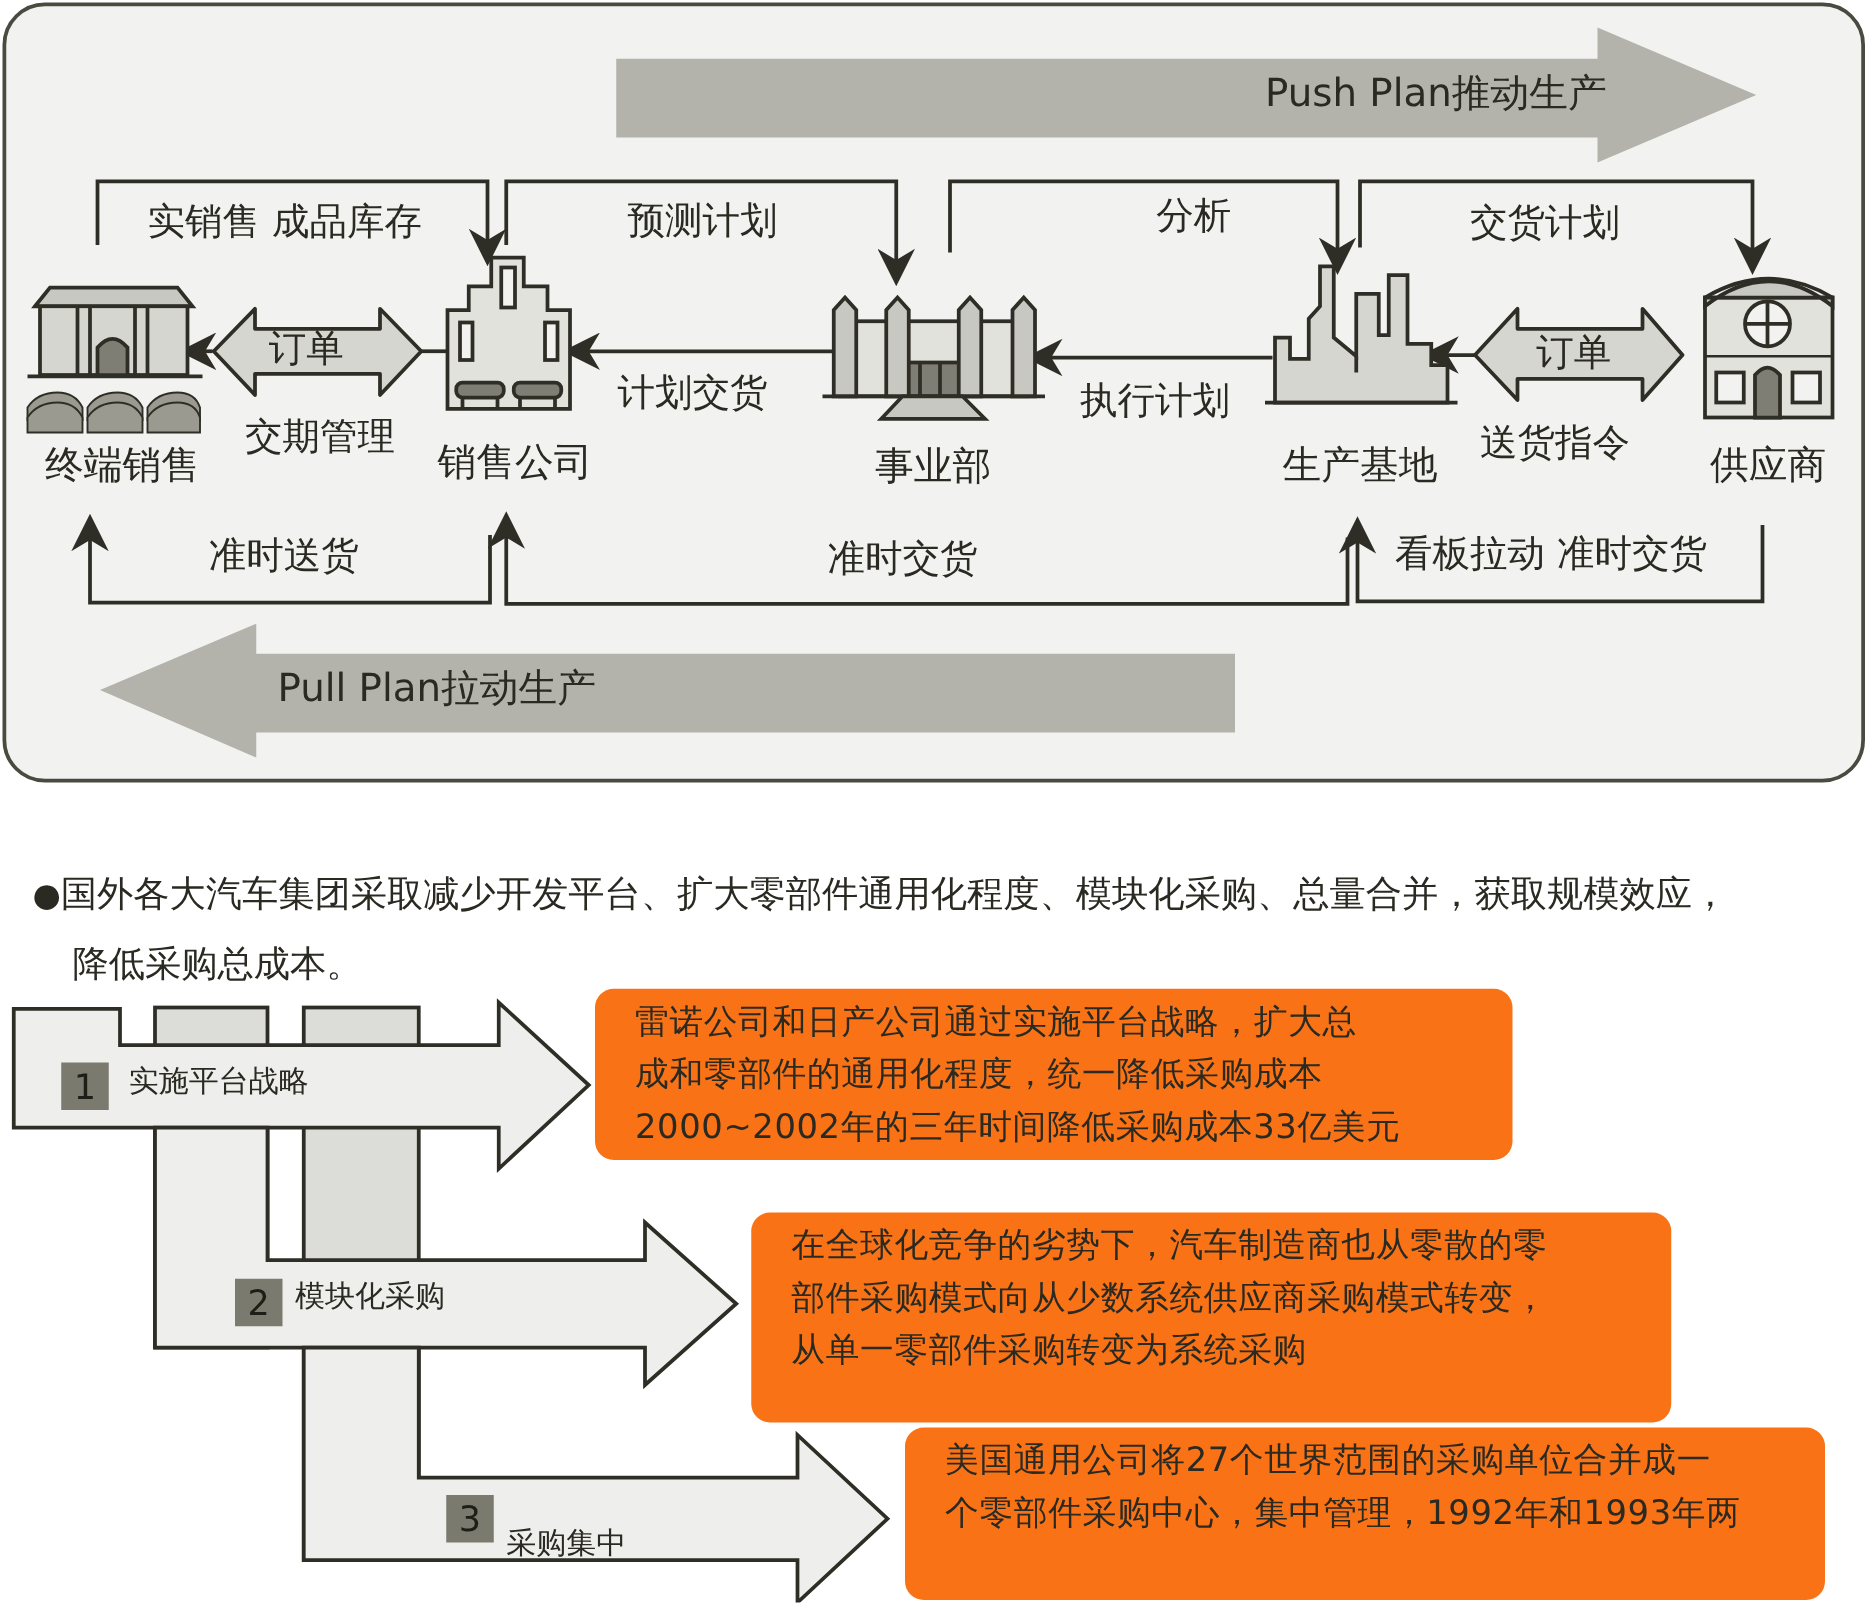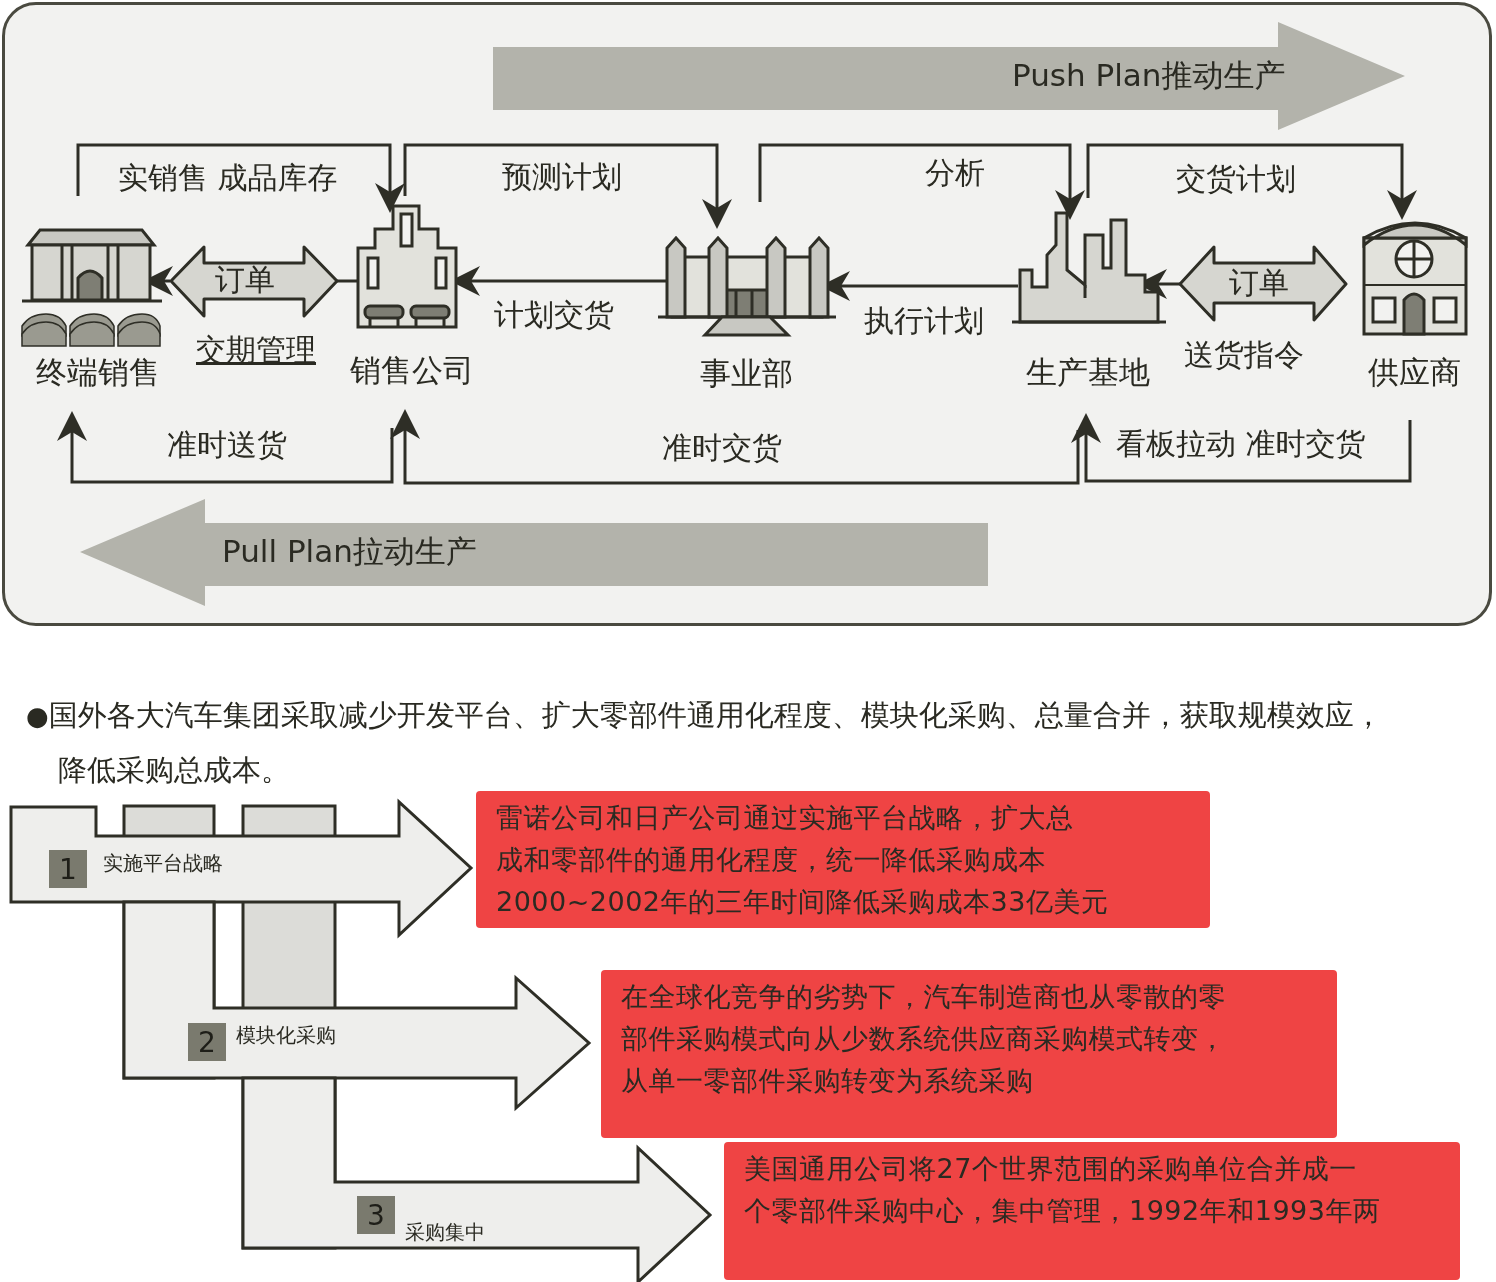--- a/index.html
+++ b/index.html
@@ -3,23 +3,23 @@
 <meta charset="utf-8">
 <style>
   html,body{margin:0;padding:0;background:#ffffff;}
   body{width:1496px;height:1282px;position:relative;overflow:hidden;font-family:"DejaVu Sans",sans-serif;color:#2a2a22;}
   #panel{position:absolute;left:2px;top:2px;width:1490px;height:624px;border:3px solid #4a4a40;border-radius:34px;background:#f2f2f0;box-sizing:border-box;}
   svg.layer{position:absolute;left:0;top:0;}
   .lbl{position:absolute;font-size:30px;white-space:nowrap;color:#2a2a22;line-height:1;}
   .big{font-size:31px;}
   .bullet{position:absolute;left:26px;top:688px;font-size:29px;line-height:54px;width:1460px;color:#2a2a22;}
   .bullet .dot{font-size:26px;}
-  .box{position:absolute;background:#ef4444;border-radius:4px;font-size:27px;line-height:42px;padding:6px 20px;box-sizing:border-box;color:#2a2a22;letter-spacing:0.5px;}
+  .box{position:absolute;background:#f97316;border-radius:15px;font-size:27px;line-height:42px;padding:6px 32px;box-sizing:border-box;color:#2a2a22;letter-spacing:0.5px;}
   .stepnum{position:absolute;width:38px;height:38px;background:#7a7a6e;color:#1e1e18;font-size:28px;text-align:center;line-height:40px;}
-  .steplbl{position:absolute;font-size:20px;white-space:nowrap;line-height:1;}
+  .steplbl{position:absolute;font-size:24px;white-space:nowrap;line-height:1;}
 </style>
 </head>
 <body>
 
 <div id="panel"></div>
 
 <svg class="layer" width="1496" height="640">
   <defs>
     <marker id="ah" markerWidth="10" markerHeight="10" refX="5" refY="5" orient="auto">
       <path d="M0,0 L10,5 L0,10 L3,5 Z" fill="#2e2e26"></path>
@@ -115,21 +115,21 @@
 
 <div class="lbl big" style="left:1012px;top:60px;">Push Plan推动生产</div>
 <div class="lbl big" style="left:222px;top:536px;">Pull Plan拉动生产</div>
 
 <div class="lbl" style="left:118px;top:163px;">实销售 成品库存</div>
 <div class="lbl" style="left:502px;top:162px;">预测计划</div>
 <div class="lbl" style="left:925px;top:158px;">分析</div>
 <div class="lbl" style="left:1176px;top:164px;">交货计划</div>
 
 <div class="lbl" style="left:215px;top:265px;">订单</div>
-<div class="lbl" style="left:196px;top:335px;text-decoration:underline;">交期管理</div>
+<div class="lbl" style="left:196px;top:335px;">交期管理</div>
 <div class="lbl" style="left:494px;top:300px;">计划交货</div>
 <div class="lbl" style="left:864px;top:306px;">执行计划</div>
 <div class="lbl" style="left:1229px;top:268px;">订单</div>
 <div class="lbl" style="left:1184px;top:340px;">送货指令</div>
 
 <div class="lbl big" style="left:36px;top:357px;">终端销售</div>
 <div class="lbl big" style="left:350px;top:355px;">销售公司</div>
 <div class="lbl big" style="left:700px;top:358px;">事业部</div>
 <div class="lbl big" style="left:1026px;top:357px;">生产基地</div>
 <div class="lbl big" style="left:1368px;top:357px;">供应商</div>

